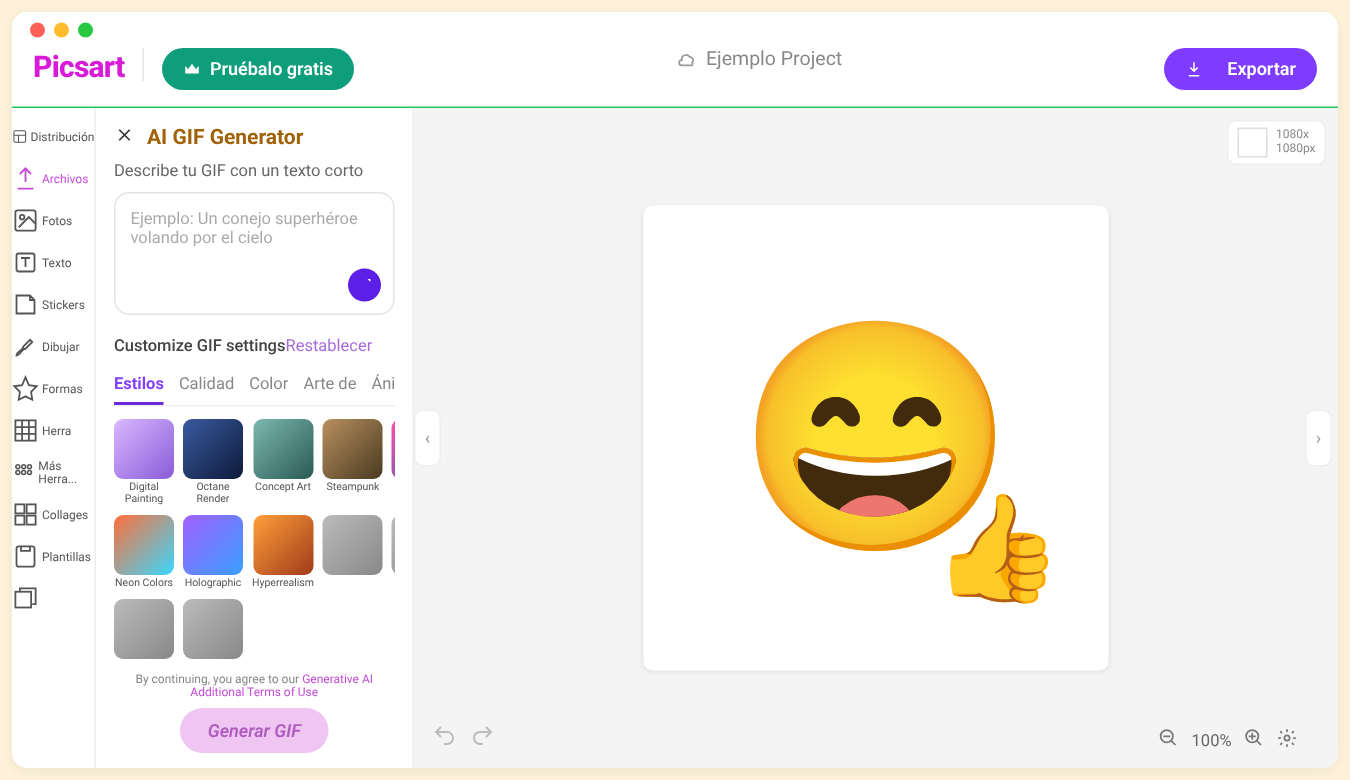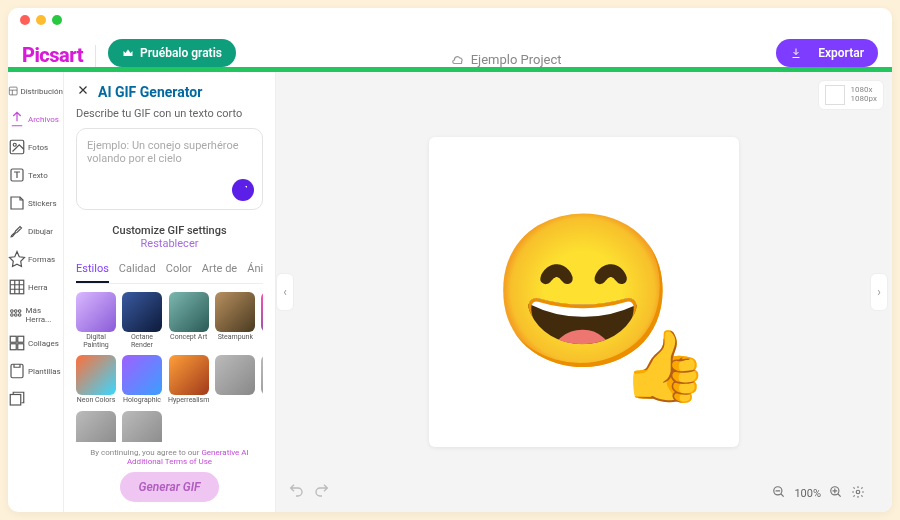--- a/index.html
+++ b/index.html
@@ -1,45 +1,45 @@
 <!DOCTYPE html>
 <html><head>
 <meta charset="utf-8">
 <style>
 * { margin:0; padding:0; box-sizing:border-box; font-family:-apple-system,BlinkMacSystemFont,"Segoe UI",Roboto,sans-serif; }
 body { background:#fdf2d9; padding:8px; }
 .window { width:884px; height:504px; background:#fff; border-radius:10px; overflow:hidden; position:relative; display:flex; flex-direction:column; box-shadow:0 2px 8px rgba(0,0,0,0.06); }
 .titlebar { height:24px; display:flex; align-items:center; padding-left:12px; gap:6px; }
 .dot { width:10px; height:10px; border-radius:50%; }
 .dot.r{background:#ff5f57}.dot.y{background:#febc2e}.dot.g{background:#28c840}
-.topbar { height:40px; display:flex; align-items:flex-end; padding:0 14px; border-bottom:5px solid #22c55e; }
+.topbar { height:40px; display:flex; align-items:flex-start; padding:0 14px; border-bottom:1px solid #22c55e; }
 .logo { font-size:20px; font-weight:800; color:#d81bd8; letter-spacing:-0.5px; }
 .vdivider { width:1px; height:22px; background:#e4e4e4; margin:0 12px; }
 .trial-btn { background:#0f9e7c; color:#fff; border:none; border-radius:18px; padding:7px 14px; font-size:12px; font-weight:600; display:flex; align-items:center; gap:6px; cursor:pointer; }
 .project-name { flex:1; display:flex; align-items:center; justify-content:center; gap:6px; color:#888; font-size:13px; }
 .export-btn { background:#7d3cff; color:#fff; border:none; border-radius:18px; padding:7px 14px; font-size:12px; font-weight:600; display:flex; align-items:center; gap:16px; cursor:pointer; }
 .body { flex:1; display:flex; overflow:hidden; }
 .sidebar { width:56px; border-right:1px solid #eee; display:flex; flex-direction:column; align-items:center; padding-top:6px; gap:2px; overflow-y:auto; }
 .sb-item { width:100%; display:flex; flex-direction:row; align-items:center; padding:4px 0; cursor:pointer; color:#555; font-size:8px; gap:2px; }
 .sb-item.active { color:#c34bd8; }
 .sb-item svg { width:18px; height:18px; }
 .panel { width:212px; padding:10px 12px; display:flex; flex-direction:column; border-right:1px solid #eee; }
 .panel-header { display:flex; align-items:center; gap:8px; margin-bottom:6px; }
-.panel-title { font-size:14px; font-weight:700; color:#0369a1; }
+.panel-title { font-size:14px; font-weight:700; color:#a16207; }
 .panel-sub { font-size:11px; color:#666; margin-bottom:8px; }
 .prompt-box { border:1px solid #e3e3e3; border-radius:10px; padding:10px; position:relative; height:82px; }
 .prompt-box textarea { width:100%; height:50px; border:none; outline:none; resize:none; font-size:11px; color:#333; font-family:inherit; }
 .prompt-box textarea::placeholder { color:#aaa; }
 .magic-btn { position:absolute; right:8px; bottom:8px; width:22px; height:22px; border-radius:50%; background:#5b1fe8; display:flex; align-items:center; justify-content:center; cursor:pointer; }
-.settings-hdr { display:flex; justify-content:flex-start; align-items:center; margin-top:14px; font-size:11px;flex-direction:column; }
+.settings-hdr { display:flex; justify-content:flex-start; align-items:center; margin-top:14px; font-size:11px; }
 .settings-hdr .cst{color:#444;font-weight:500}
 .settings-hdr .rst{color:#a66bdc; cursor:pointer}
 .tabs { display:flex; gap:10px; margin-top:8px; border-bottom:1px solid #eee; font-size:11px; overflow:hidden; white-space:nowrap; }
 .tab { padding:4px 0 6px; color:#888; cursor:pointer; }
-.tab.active { color:#8442ff; border-bottom:2px solid #0f172a; font-weight:400; }
+.tab.active { color:#8442ff; border-bottom:2px solid #6d28d9; font-weight:700; }
 .style-grid { display:grid; grid-template-columns:repeat(5,1fr); gap:6px; margin-top:8px; overflow-y:auto; flex:1; }
 .style-cell { display:flex; flex-direction:column; align-items:center; gap:2px; cursor:pointer; }
 .style-thumb { width:40px; height:40px; border-radius:6px; background:linear-gradient(135deg,#777,#333); }
 .style-label { font-size:7px; color:#555; text-align:center; line-height:1.1; }
 .terms { font-size:8px; color:#888; text-align:center; margin-top:6px; }
 .terms a { color:#c34bd8; text-decoration:none; }
 .gen-btn { margin:6px auto 0; background:#efc5f2; color:#b05dc0; border:none; border-radius:18px; padding:8px 18px; font-size:12px; font-weight:600; cursor:pointer;font-style:italic; }
 .canvas-wrap { flex:1; position:relative; background:#f4f4f4; display:flex; align-items:center; justify-content:center; }
 .artboard { width:310px; height:310px; background:#fff; border-radius:6px; box-shadow:0 1px 4px rgba(0,0,0,0.08); display:flex; align-items:center; justify-content:center; position:relative; }
 .emoji-face { font-size:150px; line-height:1; }

